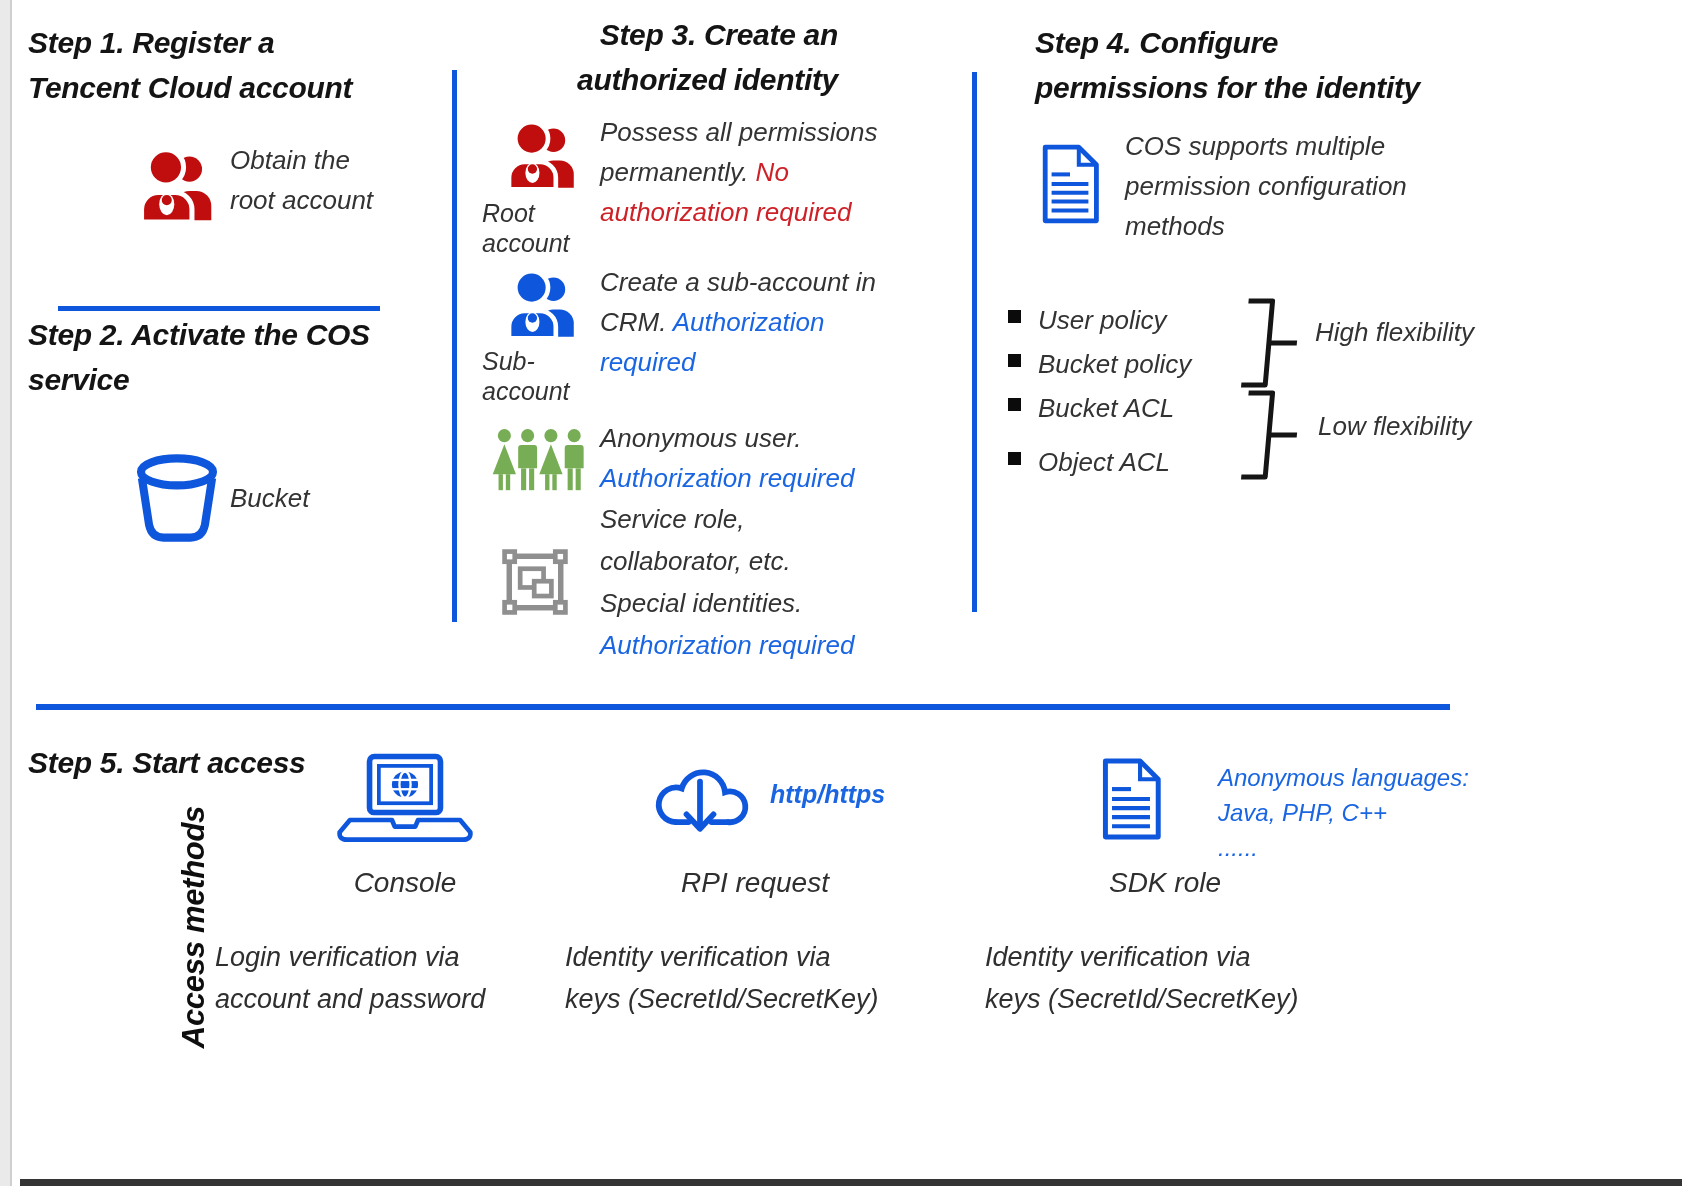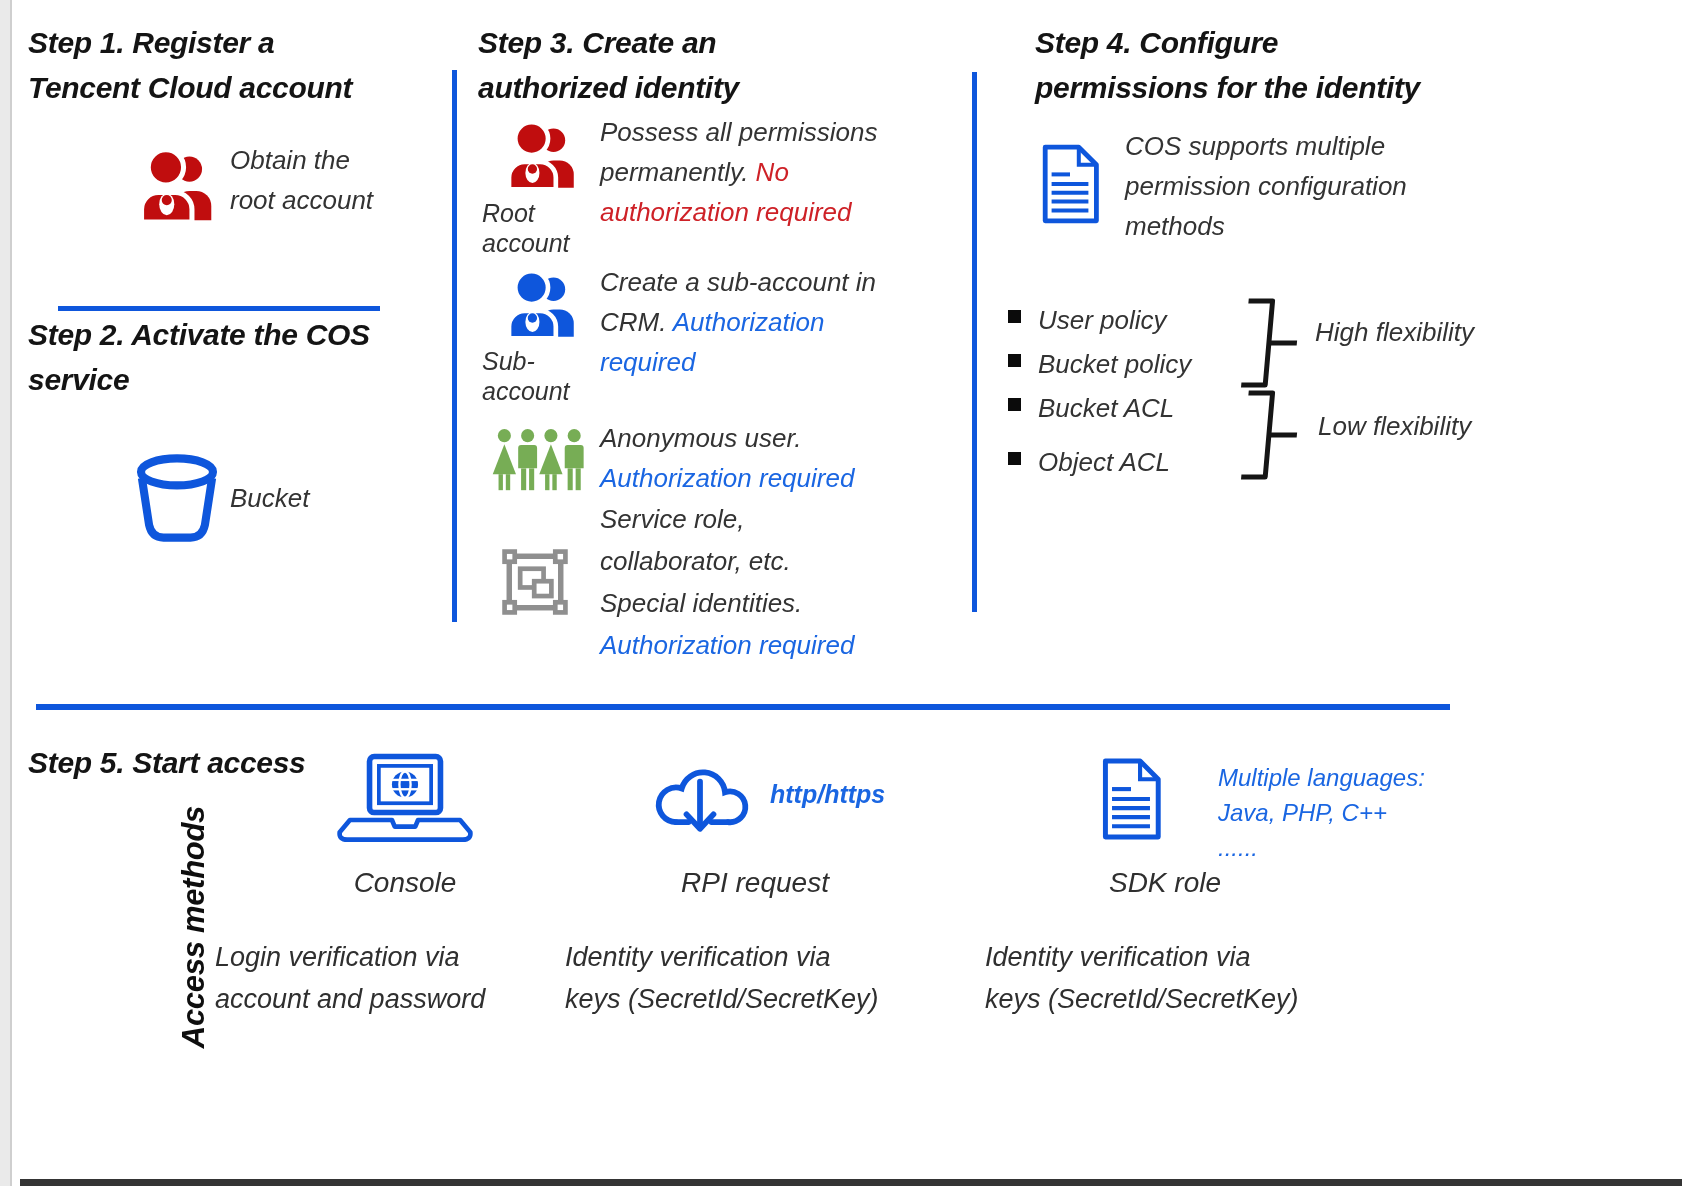--- a/index.html
+++ b/index.html
@@ -59,21 +59,21 @@
     <svg viewBox="0 0 100 104" width="90" height="100">
       <ellipse cx="50" cy="23" rx="40" ry="15" fill="none" stroke="currentColor" stroke-width="9"></ellipse>
       <path d="M11 30 L19 82 q3 14 16 14 h30 q13 0 16 -14 L89 30" fill="none" stroke="currentColor" stroke-width="9"></path>
     </svg>
   </div>
   <div class="abs cap" style="left:230px;top:478px;">Bucket</div>
 
   <div class="abs vline" style="left:452px;top:70px;height:552px;"></div>
   <div class="abs vline" style="left:972px;top:72px;height:540px;"></div>
 
-  <div class="abs title" style="left:478px;top:20px;width:360px;">
+  <div class="abs title" style="left:478px;top:12px;width:360px;text-align:right;">
     <div>Step 3. Create an</div>
     <div>authorized identity</div>
   </div>
 
   <div class="abs" style="left:502px;top:114px;color:var(--red_icon);">
     <svg viewBox="0 0 100 100" width="78" height="82">
       <circle cx="66" cy="31" r="15" fill="currentColor"></circle>
       <path d="M49 92 V74 a17 17 0 0 1 17 -17 h8 a18 18 0 0 1 18 18 v17 z" fill="currentColor"></path>
       <circle cx="38" cy="29" r="21" fill="currentColor" stroke="#fff" stroke-width="6"></circle>
       <path d="M9 94 v-15 a20 20 0 0 1 20 -20 h20 a20 20 0 0 1 20 20 v15 z" fill="currentColor" stroke="#fff" stroke-width="6"></path>
@@ -265,21 +265,21 @@
       <g stroke="currentColor" stroke-width="5">
         <line x1="17" y1="38" x2="40" y2="38"></line>
         <line x1="17" y1="50" x2="63" y2="50"></line>
         <line x1="17" y1="61" x2="63" y2="61"></line>
         <line x1="17" y1="72" x2="63" y2="72"></line>
         <line x1="17" y1="83" x2="63" y2="83"></line>
       </g>
     </svg>
   </div>
   <div class="abs note" style="left:1218px;top:760px;width:300px;">
-    <div>Multiple languages:</div>
+    <div>Anonymous languages:</div>
     <div>Java, PHP, C++</div>
     <div>......</div>
   </div>
   <div class="abs name" style="left:1040px;top:866px;width:250px;">SDK role</div>
   <div class="abs desc" style="left:985px;top:936px;width:370px;">
     <div>Identity verification via</div>
     <div>keys (SecretId/SecretKey)</div>
   </div>
 
 </div>

